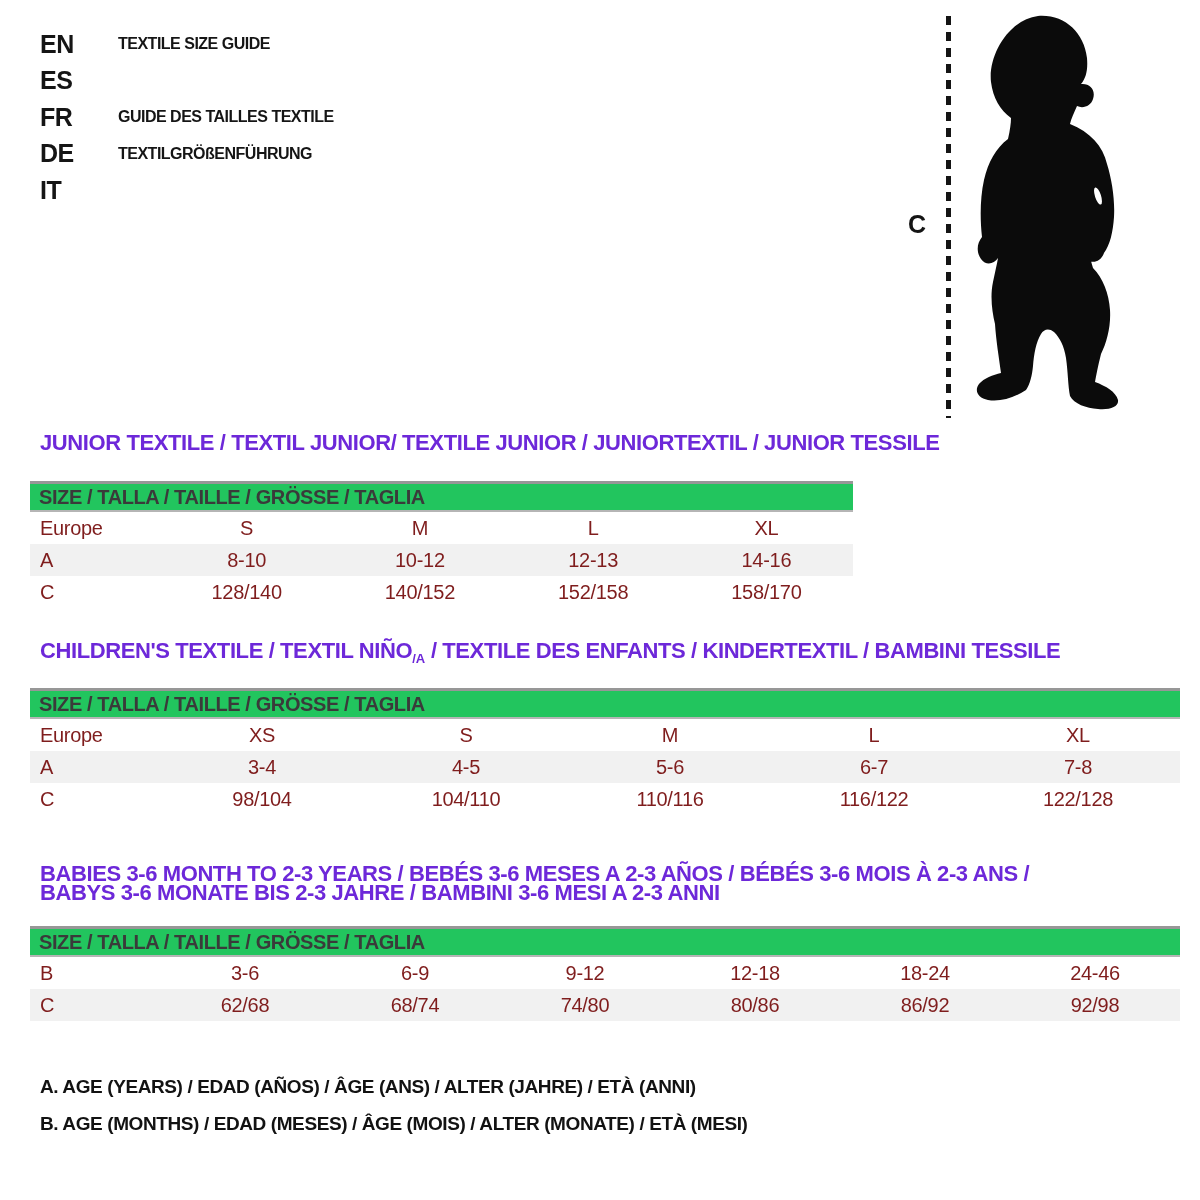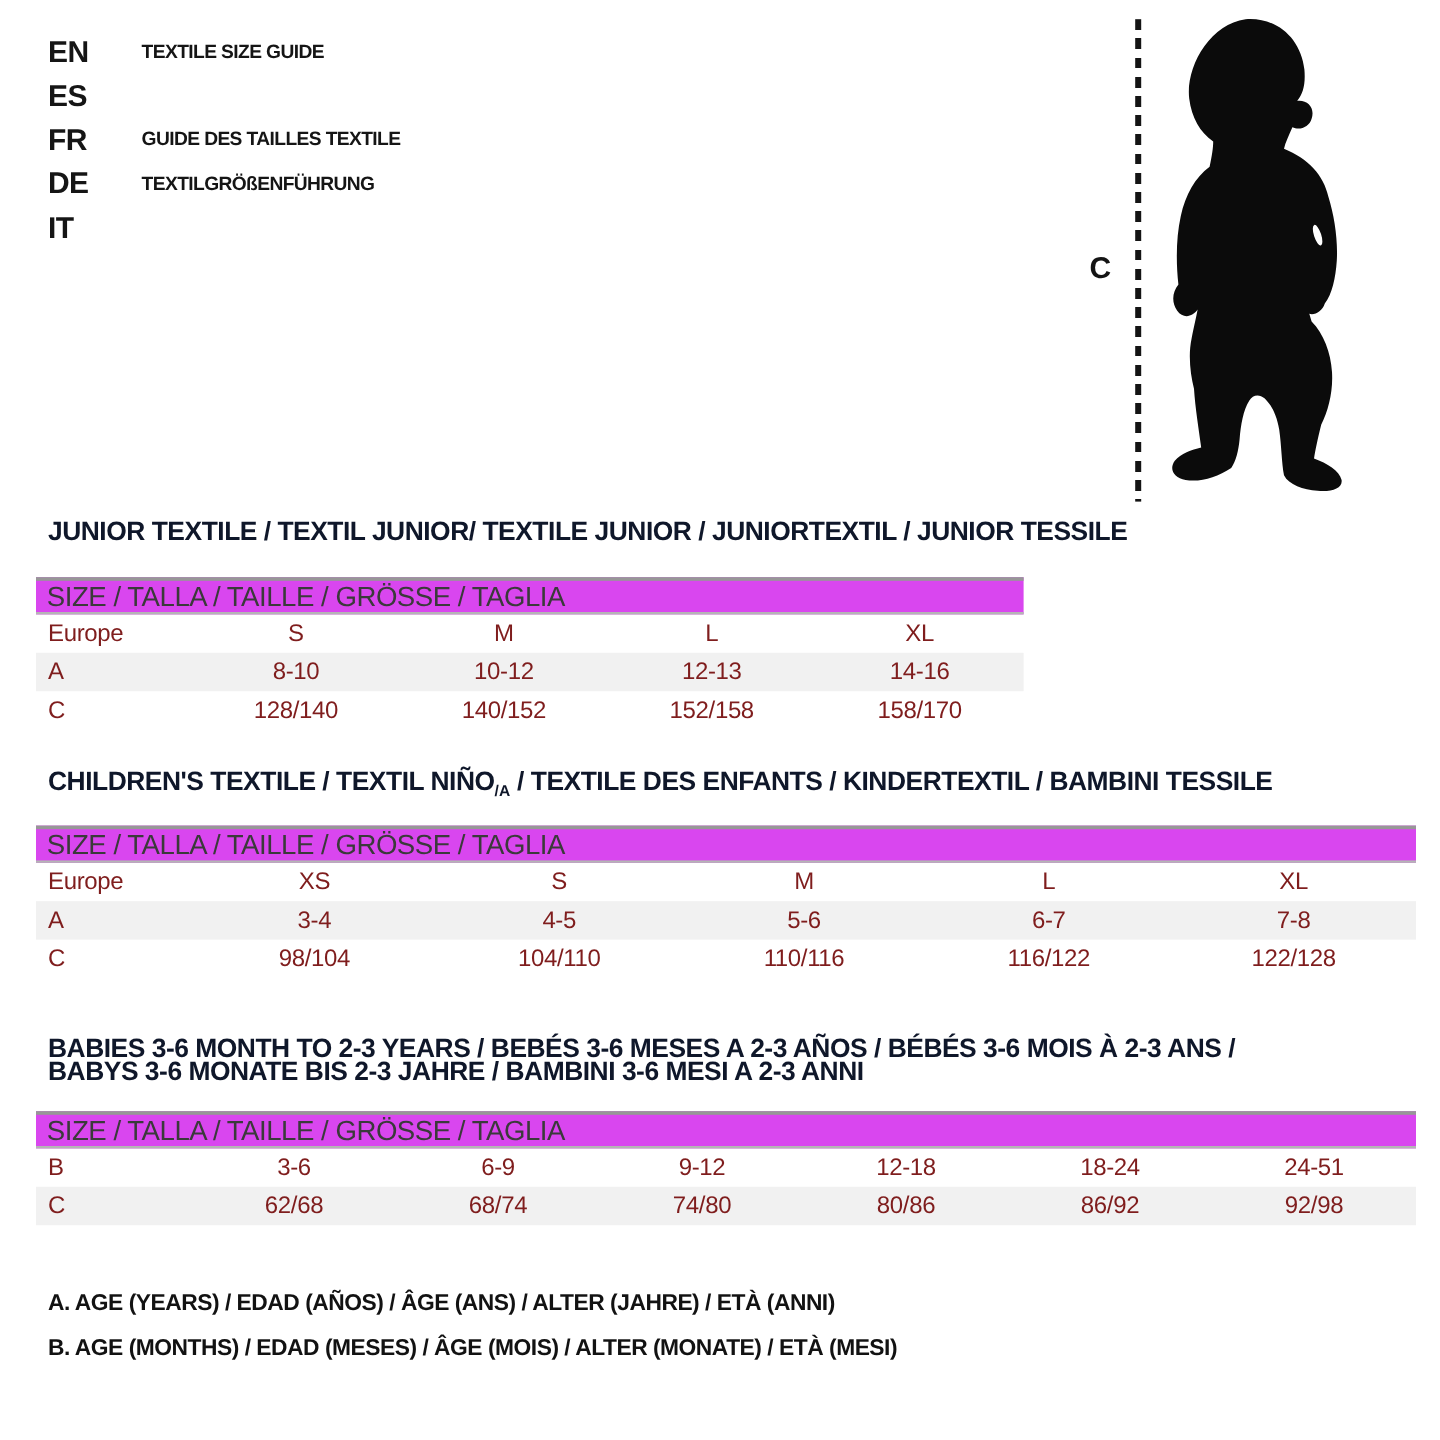--- a/index.html
+++ b/index.html
@@ -24,30 +24,30 @@
     background: repeating-linear-gradient(to bottom, #141414 0px, #141414 9px, transparent 9px, transparent 16px);
   }
   #measure-c-label {
     position:absolute; left:908px; top:210px; font-size:25px; font-weight:bold; color:#141414;
   }
   #baby-svg { position:absolute; left:960px; top:10px; }
 
   
   .sec-title {
     position:absolute; left:40px; font-size:22px; font-weight:bold;
-    color:#0f172a; letter-spacing:-0.4px; white-space:nowrap;
+    color:#6d28d9; letter-spacing:-0.4px; white-space:nowrap;
   }
   .sub-a { font-size:13px; position:relative; top:5px; letter-spacing:0; }
 
   
   .size-table { position:absolute; left:30px; }
   .table-header {
-    background:#d946ef; border-top:3px solid #979797; border-bottom:2px solid #b5b5b5;
+    background:#22c55e; border-top:3px solid #979797; border-bottom:2px solid #b5b5b5;
     height:26px; line-height:26px; padding-left:9px;
-    font-size:23px; font-weight:normal; color:#3a3a3a; letter-spacing:-0.4px;
+    font-size:20px; font-weight:bold; color:#3a3a3a; letter-spacing:-0.4px;
   }
   .t-row { display:flex; height:32px; align-items:center; font-size:20px; color:#7f1d1d; letter-spacing:-0.3px; }
   .t-row .c0 { width:130px; padding-left:10px; box-sizing:border-box; text-align:left; }
   .t-row .c  { flex:1; text-align:center; }
   .alt { background:#f1f1f1; }
 
   
   #legend-block { position:absolute; left:40px; top:1068px; }
   .legend-line {
     height:37.5px; display:flex; align-items:center;
@@ -186,21 +186,21 @@
   <div class="sec-title" style="top:880px;">BABYS 3-6 MONATE BIS 2-3 JAHRE / BAMBINI 3-6 MESI A 2-3 ANNI</div>
   <div class="size-table" style="top:926px; width:1150px;">
     <div class="table-header">SIZE / TALLA / TAILLE / GRÖSSE / TAGLIA</div>
     <div class="t-row">
       <span class="c0">B</span>
       <span class="c">3-6</span>
       <span class="c">6-9</span>
       <span class="c">9-12</span>
       <span class="c">12-18</span>
       <span class="c">18-24</span>
-      <span class="c">24-51</span>
+      <span class="c">24-46</span>
     </div>
     <div class="t-row alt">
       <span class="c0">C</span>
       <span class="c">62/68</span>
       <span class="c">68/74</span>
       <span class="c">74/80</span>
       <span class="c">80/86</span>
       <span class="c">86/92</span>
       <span class="c">92/98</span>
     </div>

